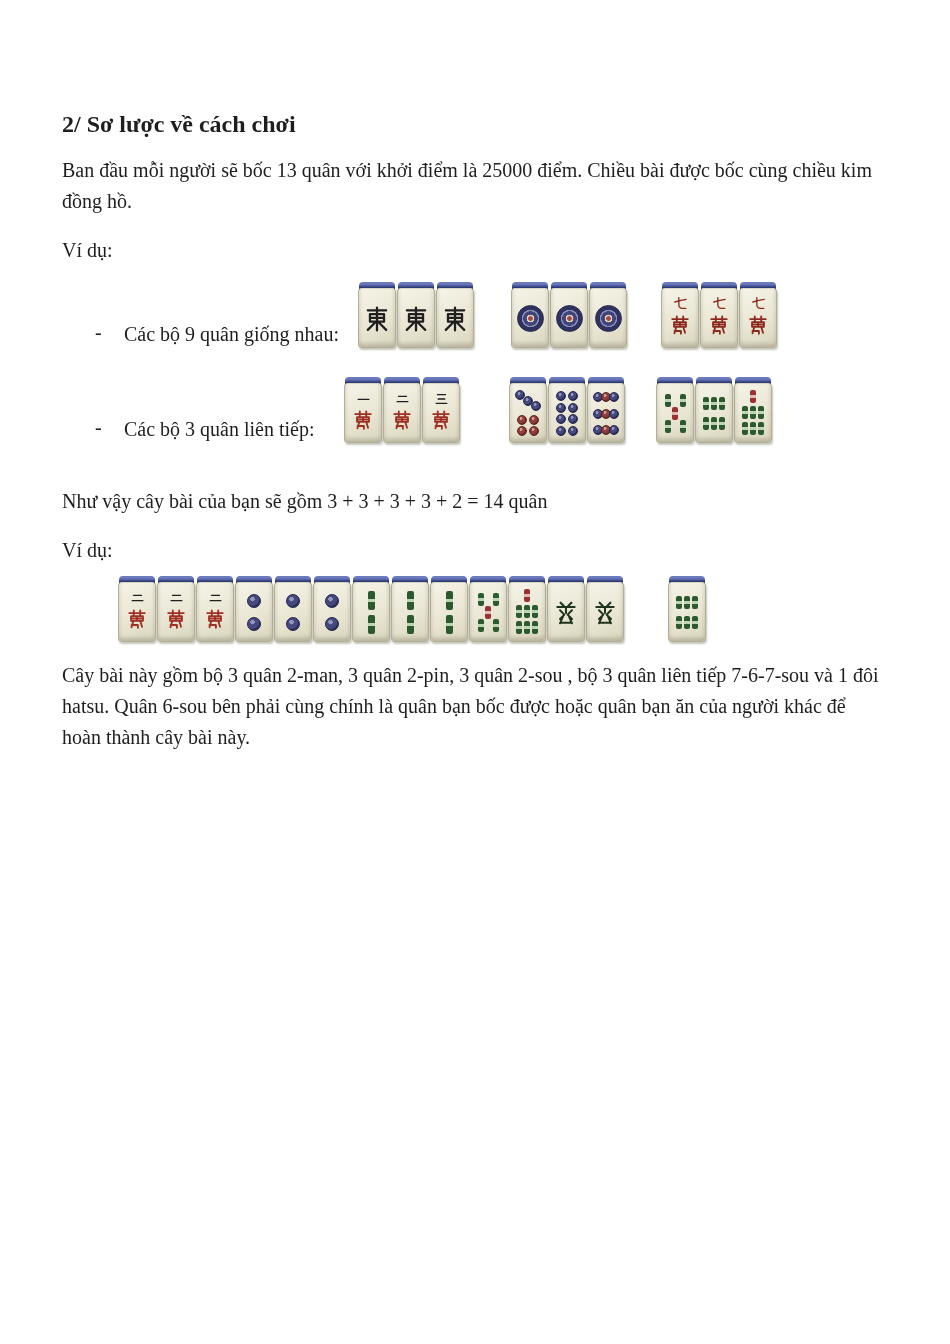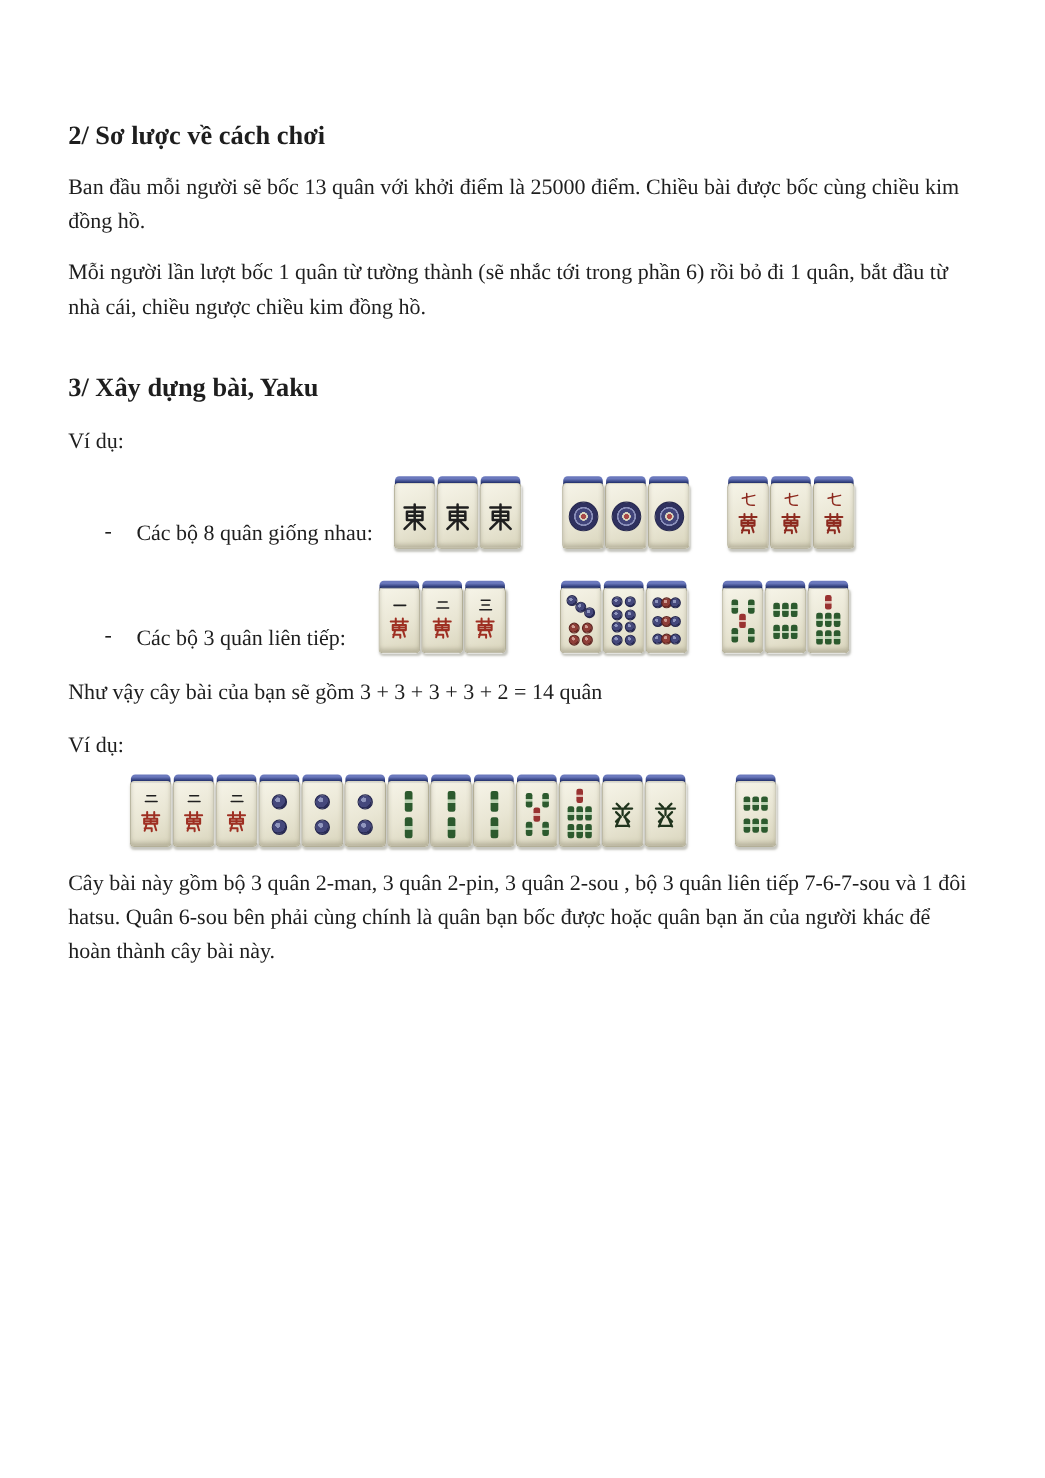--- a/index.html
+++ b/index.html
@@ -70,28 +70,26 @@
           background:linear-gradient(#6b79bd 0 30%,#1d2b66 80%);}
 </style>
 </head>
 <body>
 
 <div class="page">
   <div class="content">
 
     <h2 class="h-first">2/ Sơ lược về cách chơi</h2>
     <p>Ban đầu mỗi người sẽ bốc 13 quân với khởi điểm là 25000 điểm. Chiều bài được bốc cùng chiều kim đồng hồ.</p>
-    <p>Mỗi người lần lượt bốc 1 quân từ tường thành (sẽ nhắc tới trong phần 6) rồi bỏ đi 1 quân, bắt đầu từ nhà cái, chiều ngược chiều kim đồng hồ.</p>
-
-    <h2 class="h-second">3/ Xây dựng bài, Yaku</h2>
+
     <p class="example-label">Ví dụ:</p>
 
     <div class="set-row set-row-1">
       <span class="bullet">-</span>
-      <span class="set-label">Các bộ 8 quân giống nhau:</span>
+      <span class="set-label">Các bộ 9 quân giống nhau:</span>
       <div class="tileset" style="left:296px">
           <div class="tile">
             <div class="cap"></div>
             <div class="tbody"></div>
             <div class="face">
               <div class="honor-face">
                 <svg class="g stroke-black" viewBox="0 0 24 24">
                   <path d="M3.5 4H20.5M12 1.5V22.5M5.5 7.5H18.5V14.5H5.5ZM5.5 11H18.5M10.5 15L3.5 22M13.5 15L20.5 22"></path>
                 </svg>
               </div>
@@ -325,21 +323,21 @@
               <div class="stick" style="width: 6px; height: 13px; left: calc(50% - 3px); top: calc(47% - 6.5px);"></div>
               <div class="stick" style="width: 6px; height: 13px; left: calc(78% - 3px); top: calc(47% - 6.5px);"></div>
               <div class="stick" style="width: 6px; height: 13px; left: calc(22% - 3px); top: calc(82% - 6.5px);"></div>
               <div class="stick" style="width: 6px; height: 13px; left: calc(50% - 3px); top: calc(82% - 6.5px);"></div>
               <div class="stick" style="width: 6px; height: 13px; left: calc(78% - 3px); top: calc(82% - 6.5px);"></div>
             </div>
           </div>
         </div>
     </div>
 
-    <p style="margin-top:18px">Như vậy cây bài của bạn sẽ gồm 3 + 3 + 3 + 3 + 2 = 14 quân</p>
+    <p style="margin-top:41px">Như vậy cây bài của bạn sẽ gồm 3 + 3 + 3 + 3 + 2 = 14 quân</p>
     <p class="example-label">Ví dụ:</p>
 
     <div class="hand-row">
       <div class="hand-tiles">
           <div class="tile">
             <div class="cap"></div>
             <div class="tbody"></div>
             <div class="face">
               <div class="man-num">
                 <svg class="g stroke-black" viewBox="0 0 24 24">

